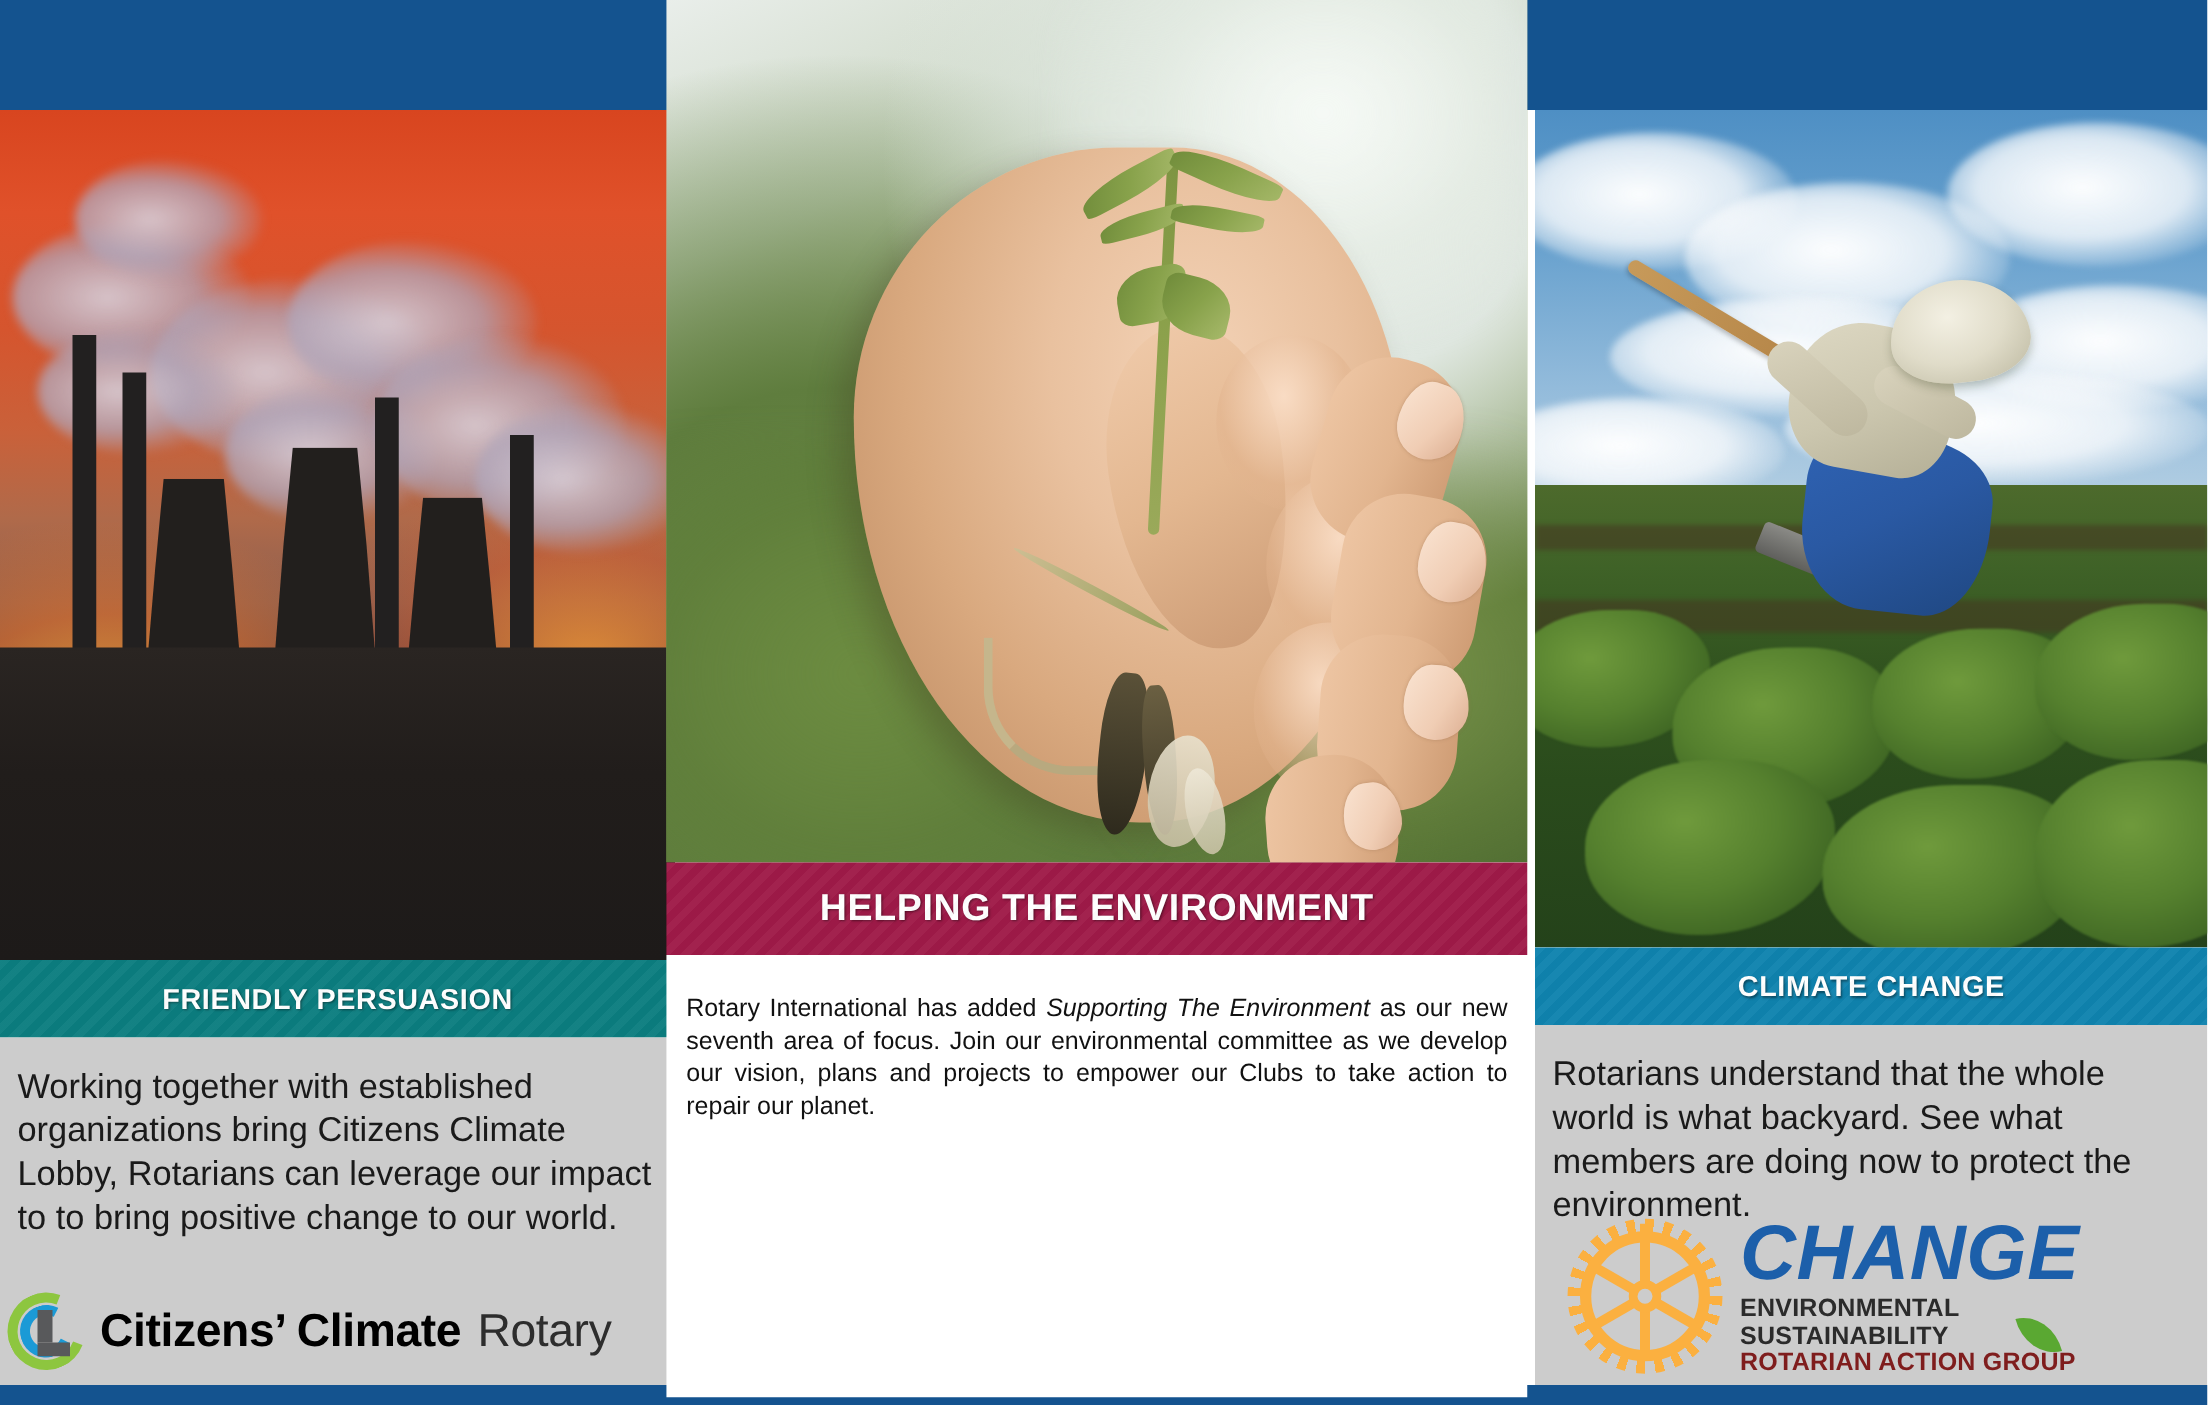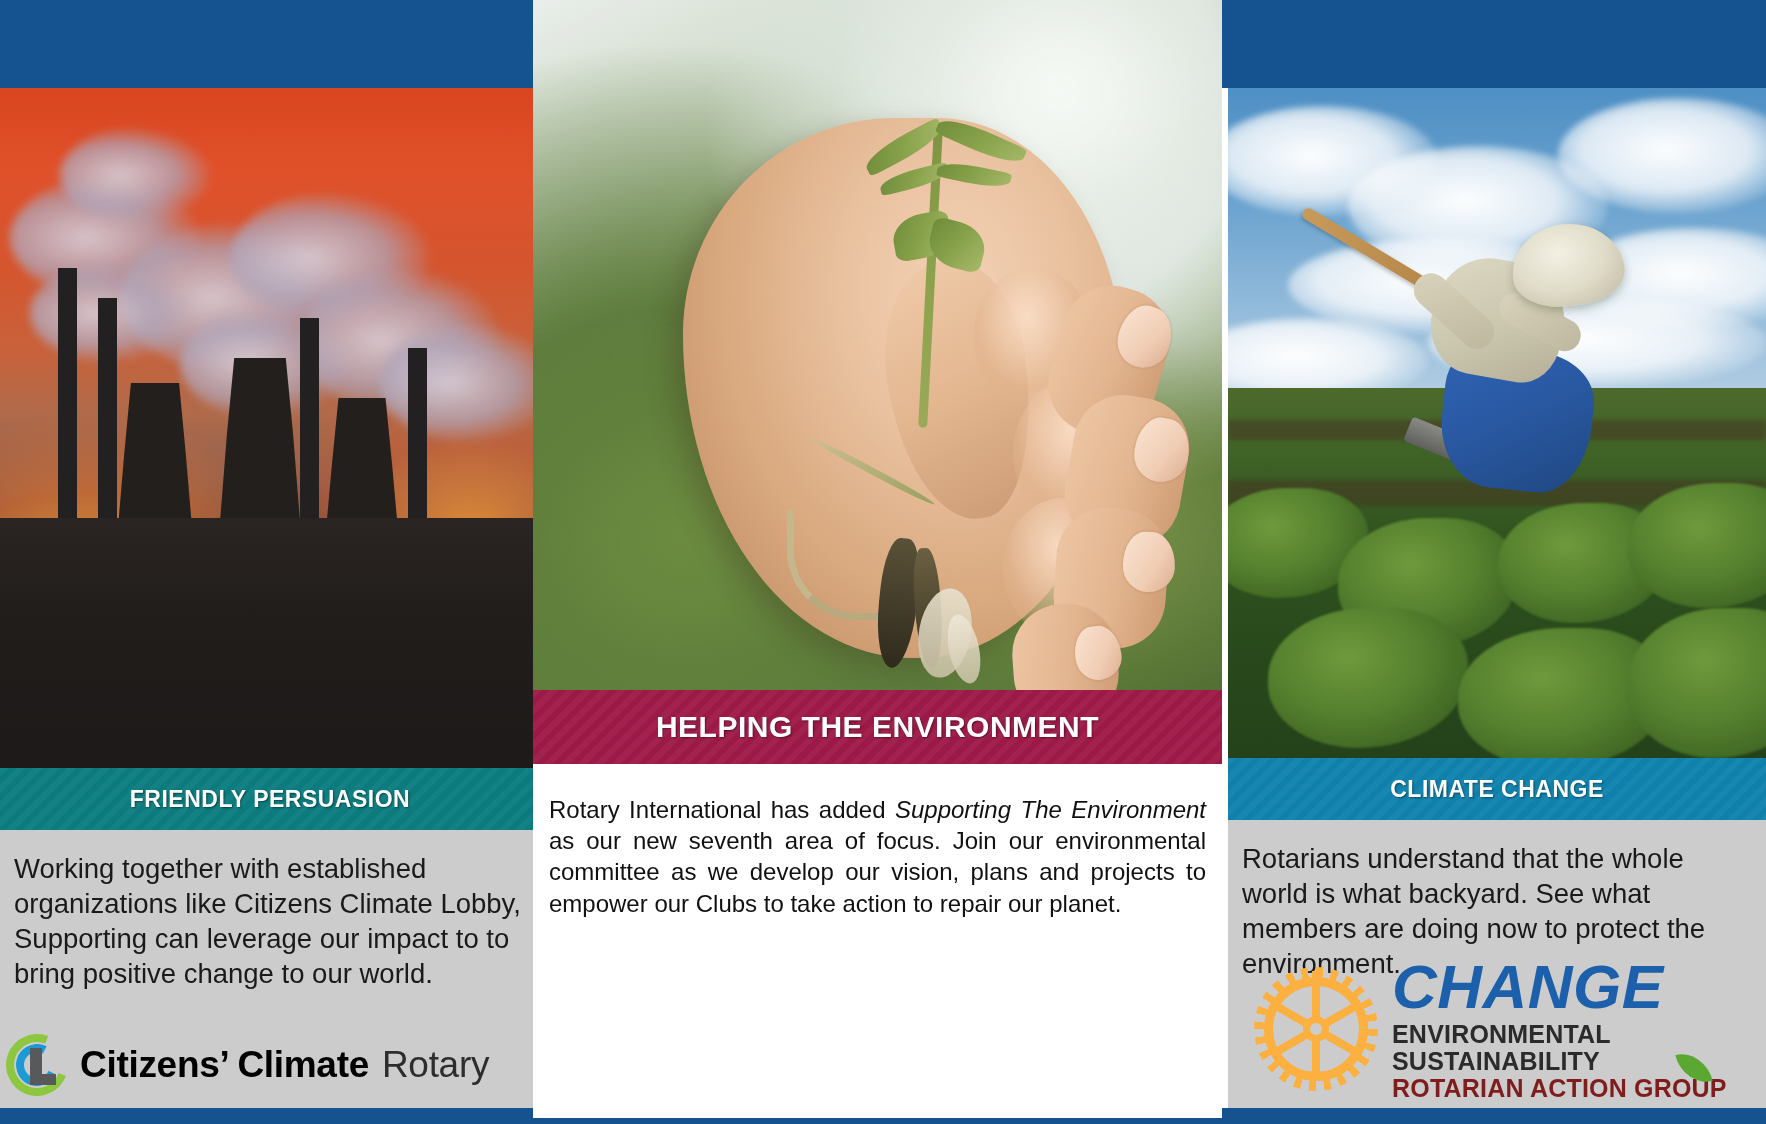--- a/index.html
+++ b/index.html
@@ -286,21 +286,21 @@
   .body-right { height:288px; }
   .body-center {
     background:#ffffff;
     height:354px;
     padding:30px 16px 16px 16px;
   }
   .body-text {
     font-size:27.5px; line-height:1.27; color:#1a1a1a;
   }
   .body-text-center {
-    font-size:24px; line-height:1.30; color:#111111;
+    font-size:20px; line-height:1.30; color:#111111;
     text-align:justify; text-justify:inter-word;
   }
   .body-text-center .em { font-style:italic; }
 
   
   .ccl {
     position:absolute; left:6px; bottom:12px;
     display:flex; align-items:center; gap:12px;
   }
   .ccl-mark { position:relative; width:62px; height:62px; flex:0 0 62px; }
@@ -355,21 +355,21 @@
   .rw-keyway {
     position:absolute; left:58px; top:4px; width:8px; height:22px; background:#fbb040;
   }
   .esrag-text { display:flex; flex-direction:column; line-height:1; }
   .esrag-name {
     font-size:62px; font-weight:bold; font-style:italic; color:#1c5faa;
     letter-spacing:0.5px;
   }
   .esrag-sub { position:relative; margin-top:3px; }
   .esrag-sub-line {
-    font-size:25px; font-weight:bold; letter-spacing:0.2px; line-height:1.08;
+    font-size:20px; font-weight:bold; letter-spacing:0.2px; line-height:1.08;
   }
   .sub-1, .sub-2 { color:#2b2b2b; }
   .sub-3 { color:#7f1d1d; }
   .esrag-leaf {
     position:absolute; right:18px; bottom:17px; width:30px; height:34px;
     background:#5aa832;
     border-radius:0 100% 0 100%;
     transform:rotate(-14deg);
   }
 </style>
@@ -404,21 +404,21 @@
       <div class="tower t2"></div>
       <div class="tower t3"></div>
       <div class="ground-left"></div>
     </div>
 
     <div class="banner banner-left">
       <span>FRIENDLY PERSUASION</span>
     </div>
 
     <div class="body-area body-left">
-      <div class="body-text">Working together with established organizations like Citizens Climate Lobby, Supporting can leverage our impact to to bring positive change to our world.</div>
+      <div class="body-text">Working together with established organizations bring Citizens Climate Lobby, Rotarians can leverage our impact to to bring positive change to our world.</div>
 
       <div class="ccl">
         <div class="ccl-mark">
           <div class="ccl-arc-outer"></div>
           <div class="ccl-arc-inner"></div>
           <div class="ccl-l"></div>
         </div>
         <div class="ccl-words">
           <span class="ccl-bold">Citizens’ Climate</span>
           <span class="ccl-light">Rotary</span>

